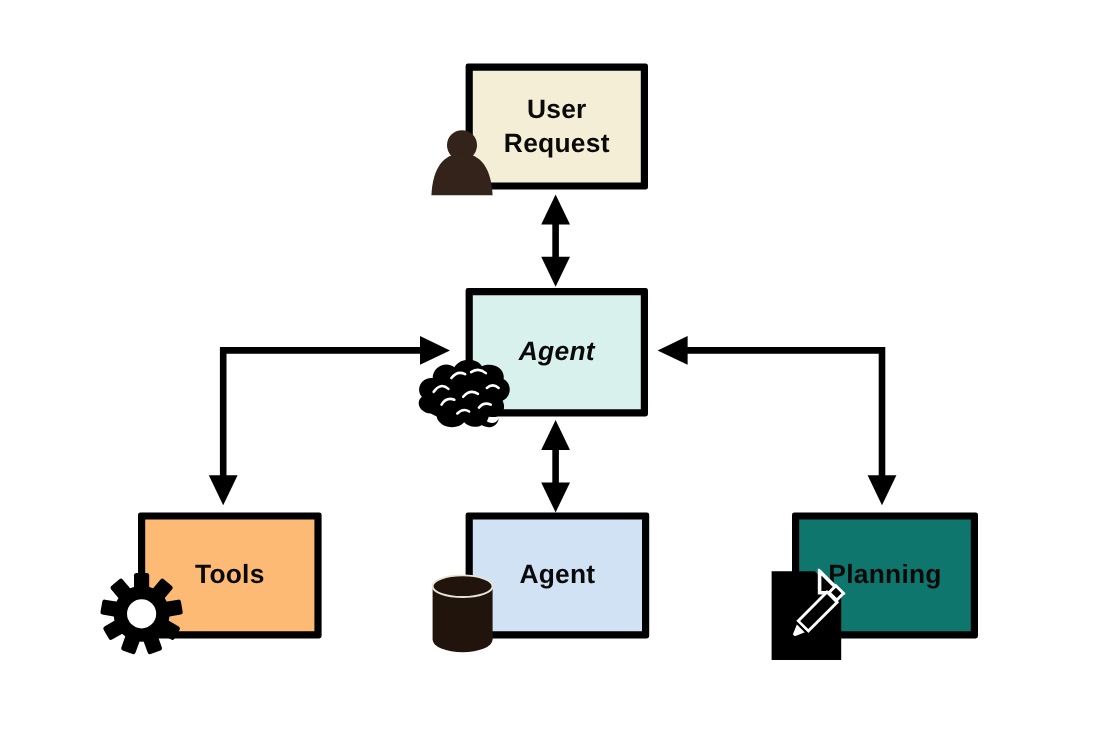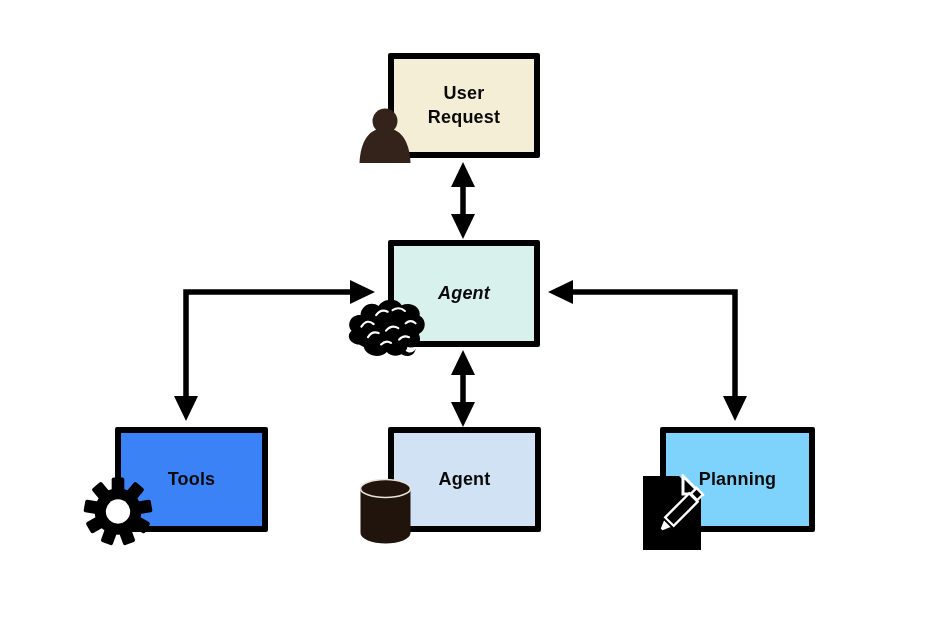--- a/index.html
+++ b/index.html
@@ -15,21 +15,21 @@
     position: absolute;
     box-sizing: border-box;
     border: 6px solid #000;
     border-radius: 2px;
     display: flex;
     align-items: center;
     justify-content: center;
     text-align: center;
   }
   .node .label {
-    font-size: 18px;
+    font-size: 22px;
     font-weight: 700;
     color: #0a0a0a;
     line-height: 1.28;
     letter-spacing: 0.2px;
   }
   #node-user-request { left: 388px; top: 53px;  width: 152px; height: 105px; }
   #node-user-request .label { max-width: 110px; }
   #node-agent        { left: 388px; top: 240px; width: 152px; height: 107px; font-style: italic; }
   #node-tools        { left: 115px; top: 427px; width: 153px; height: 105px; }
   #node-memory       { left: 388px; top: 427px; width: 153px; height: 105px; }
@@ -80,29 +80,29 @@
   </svg>
 
   <div class="node" id="node-user-request" style="background-color: rgb(243, 238, 213);">
     <span class="label">User Request</span>
   </div>
 
   <div class="node" id="node-agent" style="background-color: rgb(217, 241, 236);">
     <span class="label">Agent</span>
   </div>
 
-  <div class="node" id="node-tools" style="background-color: #3b82f6; text-align: right;">
+  <div class="node" id="node-tools" style="background-color: #fdba74; text-align: right;">
     <span class="label">Tools</span>
   </div>
 
   <div class="node" id="node-memory" style="background-color: rgb(208, 226, 244);">
     <span class="label">Agent</span>
   </div>
 
-  <div class="node" id="node-planning" style="background-color: #7dd3fc; align-items: center;">
+  <div class="node" id="node-planning" style="background-color: #0f766e; align-items: center;">
     <span class="label">Planning</span>
   </div>
 
   <svg class="icon" id="icon-person" viewBox="0 0 58 55">
     <g fill="#33231a">
       <circle cx="29" cy="13" r="12.5"></circle>
       <path d="M29 20 C13 20 4.5 33 3.5 55 L54.5 55 C53.5 33 45 20 29 20 Z"></path>
     </g>
   </svg>
 

